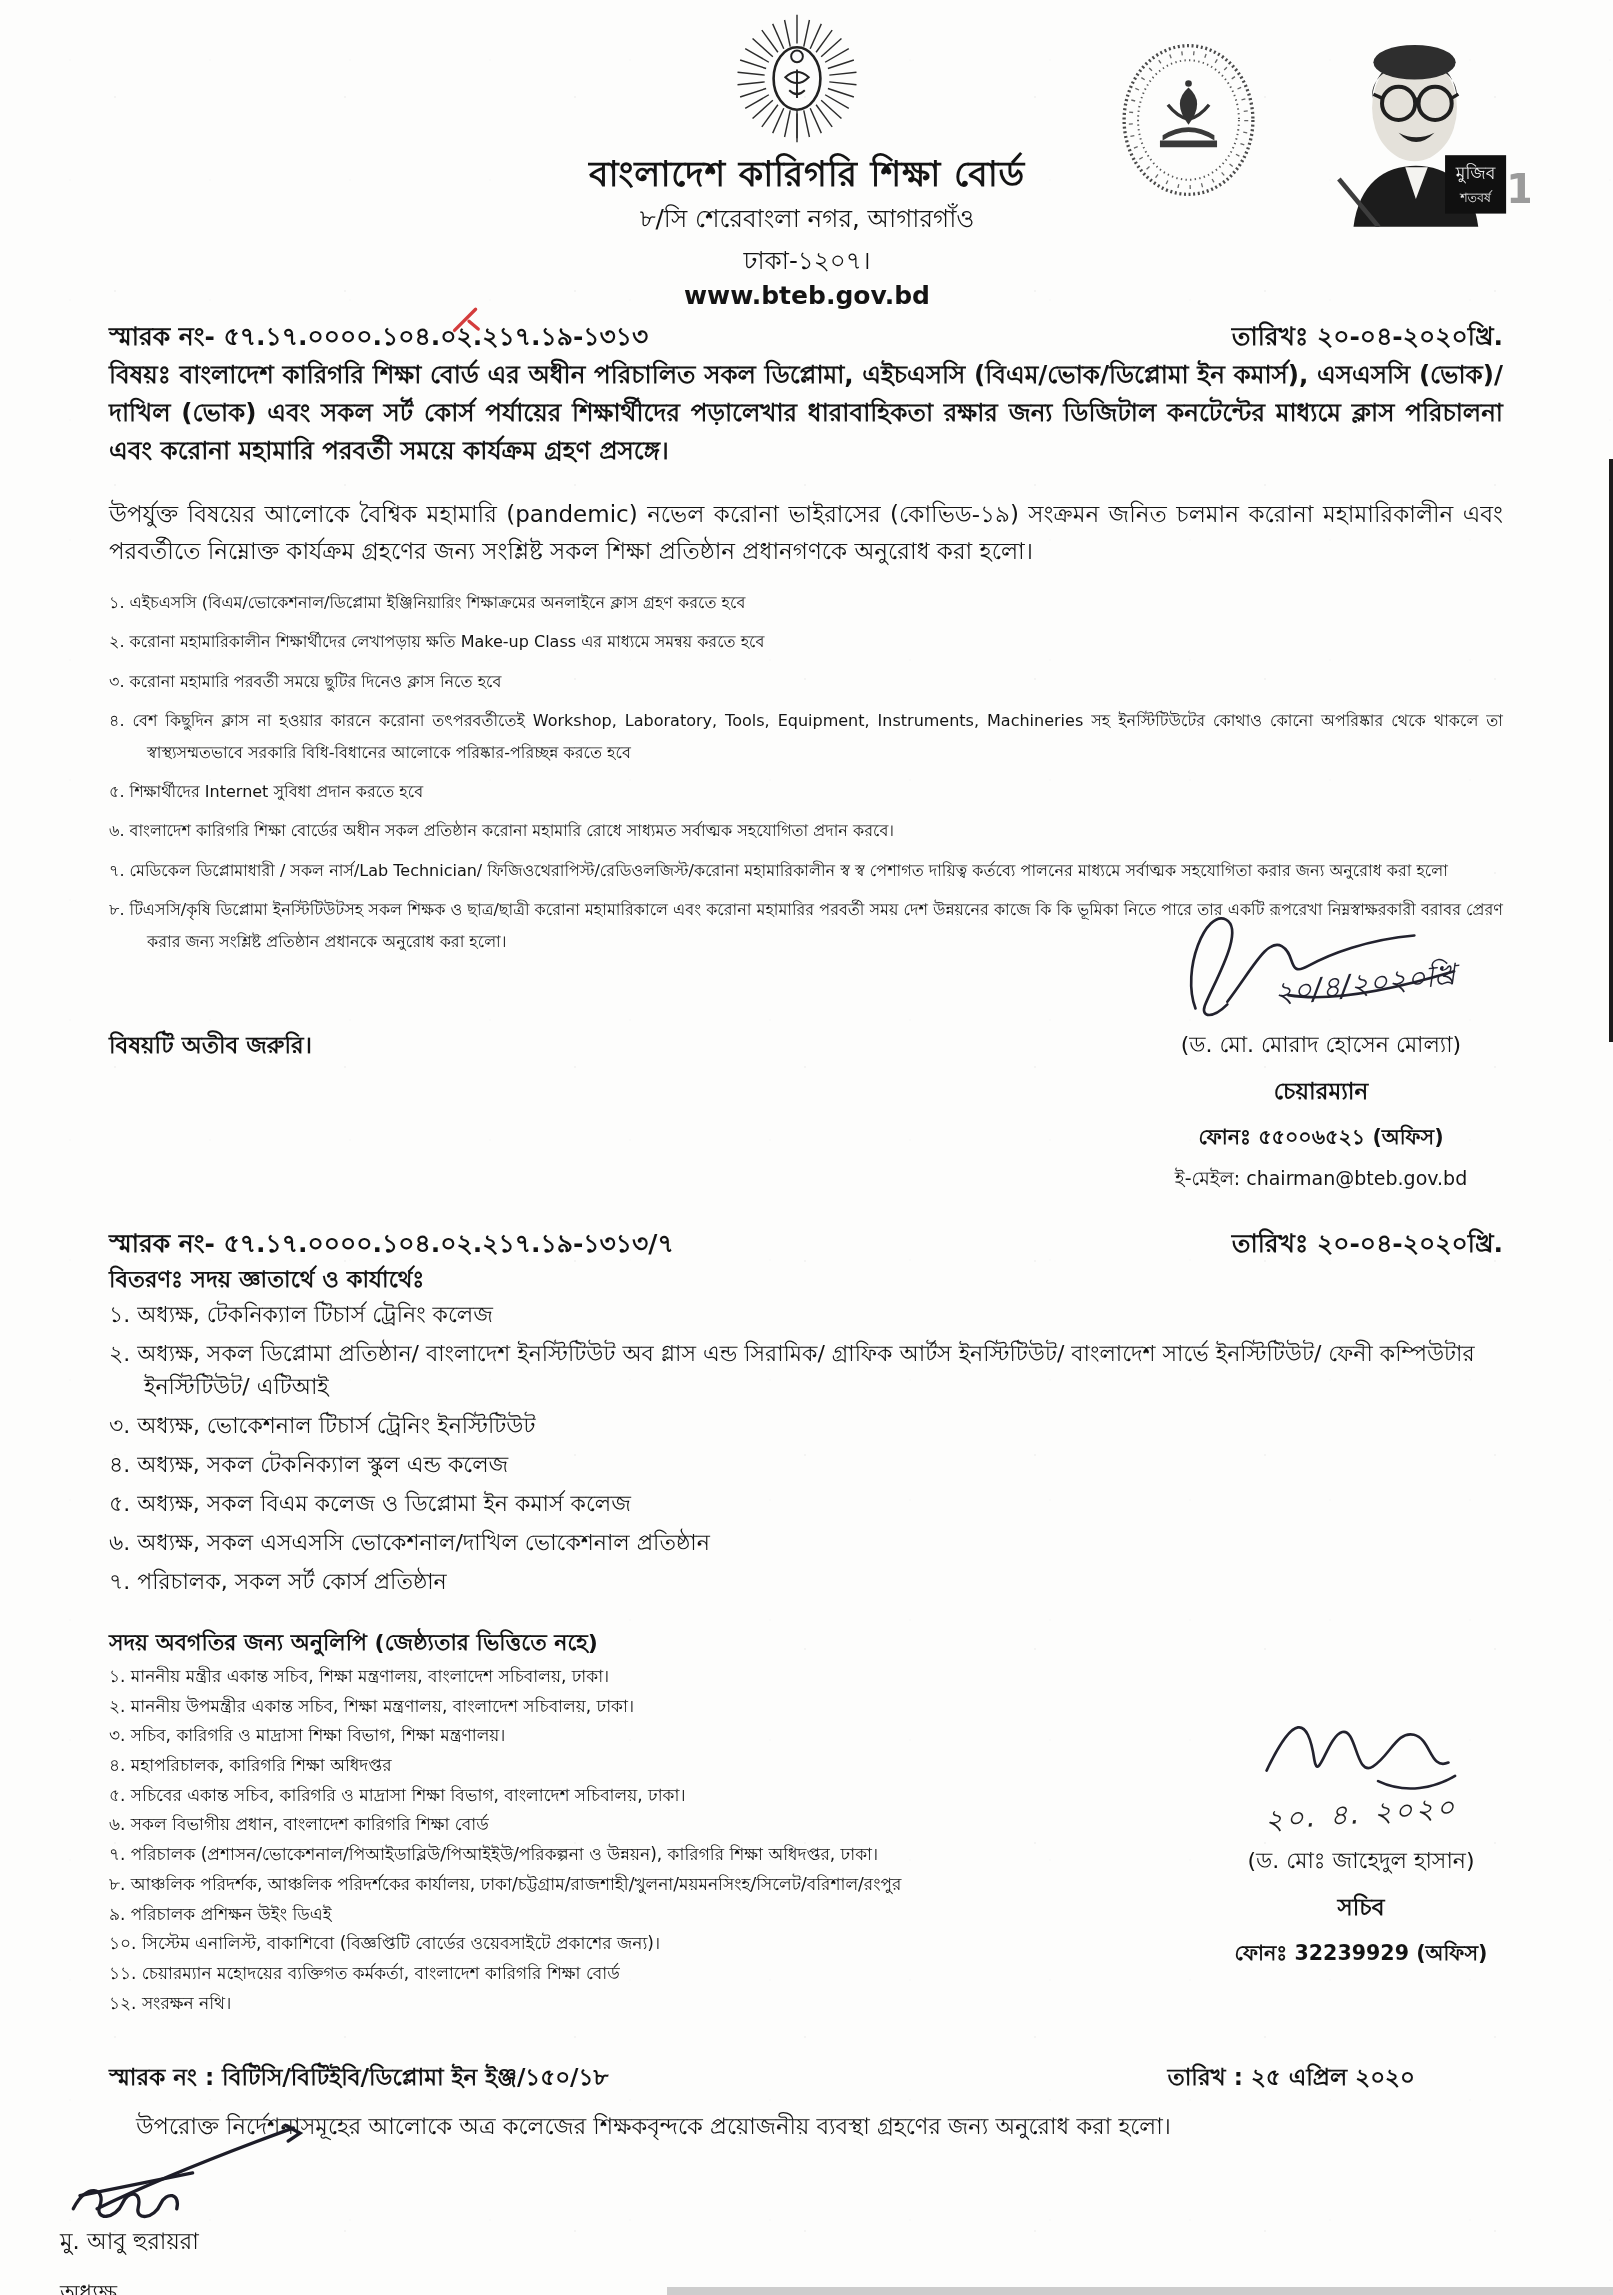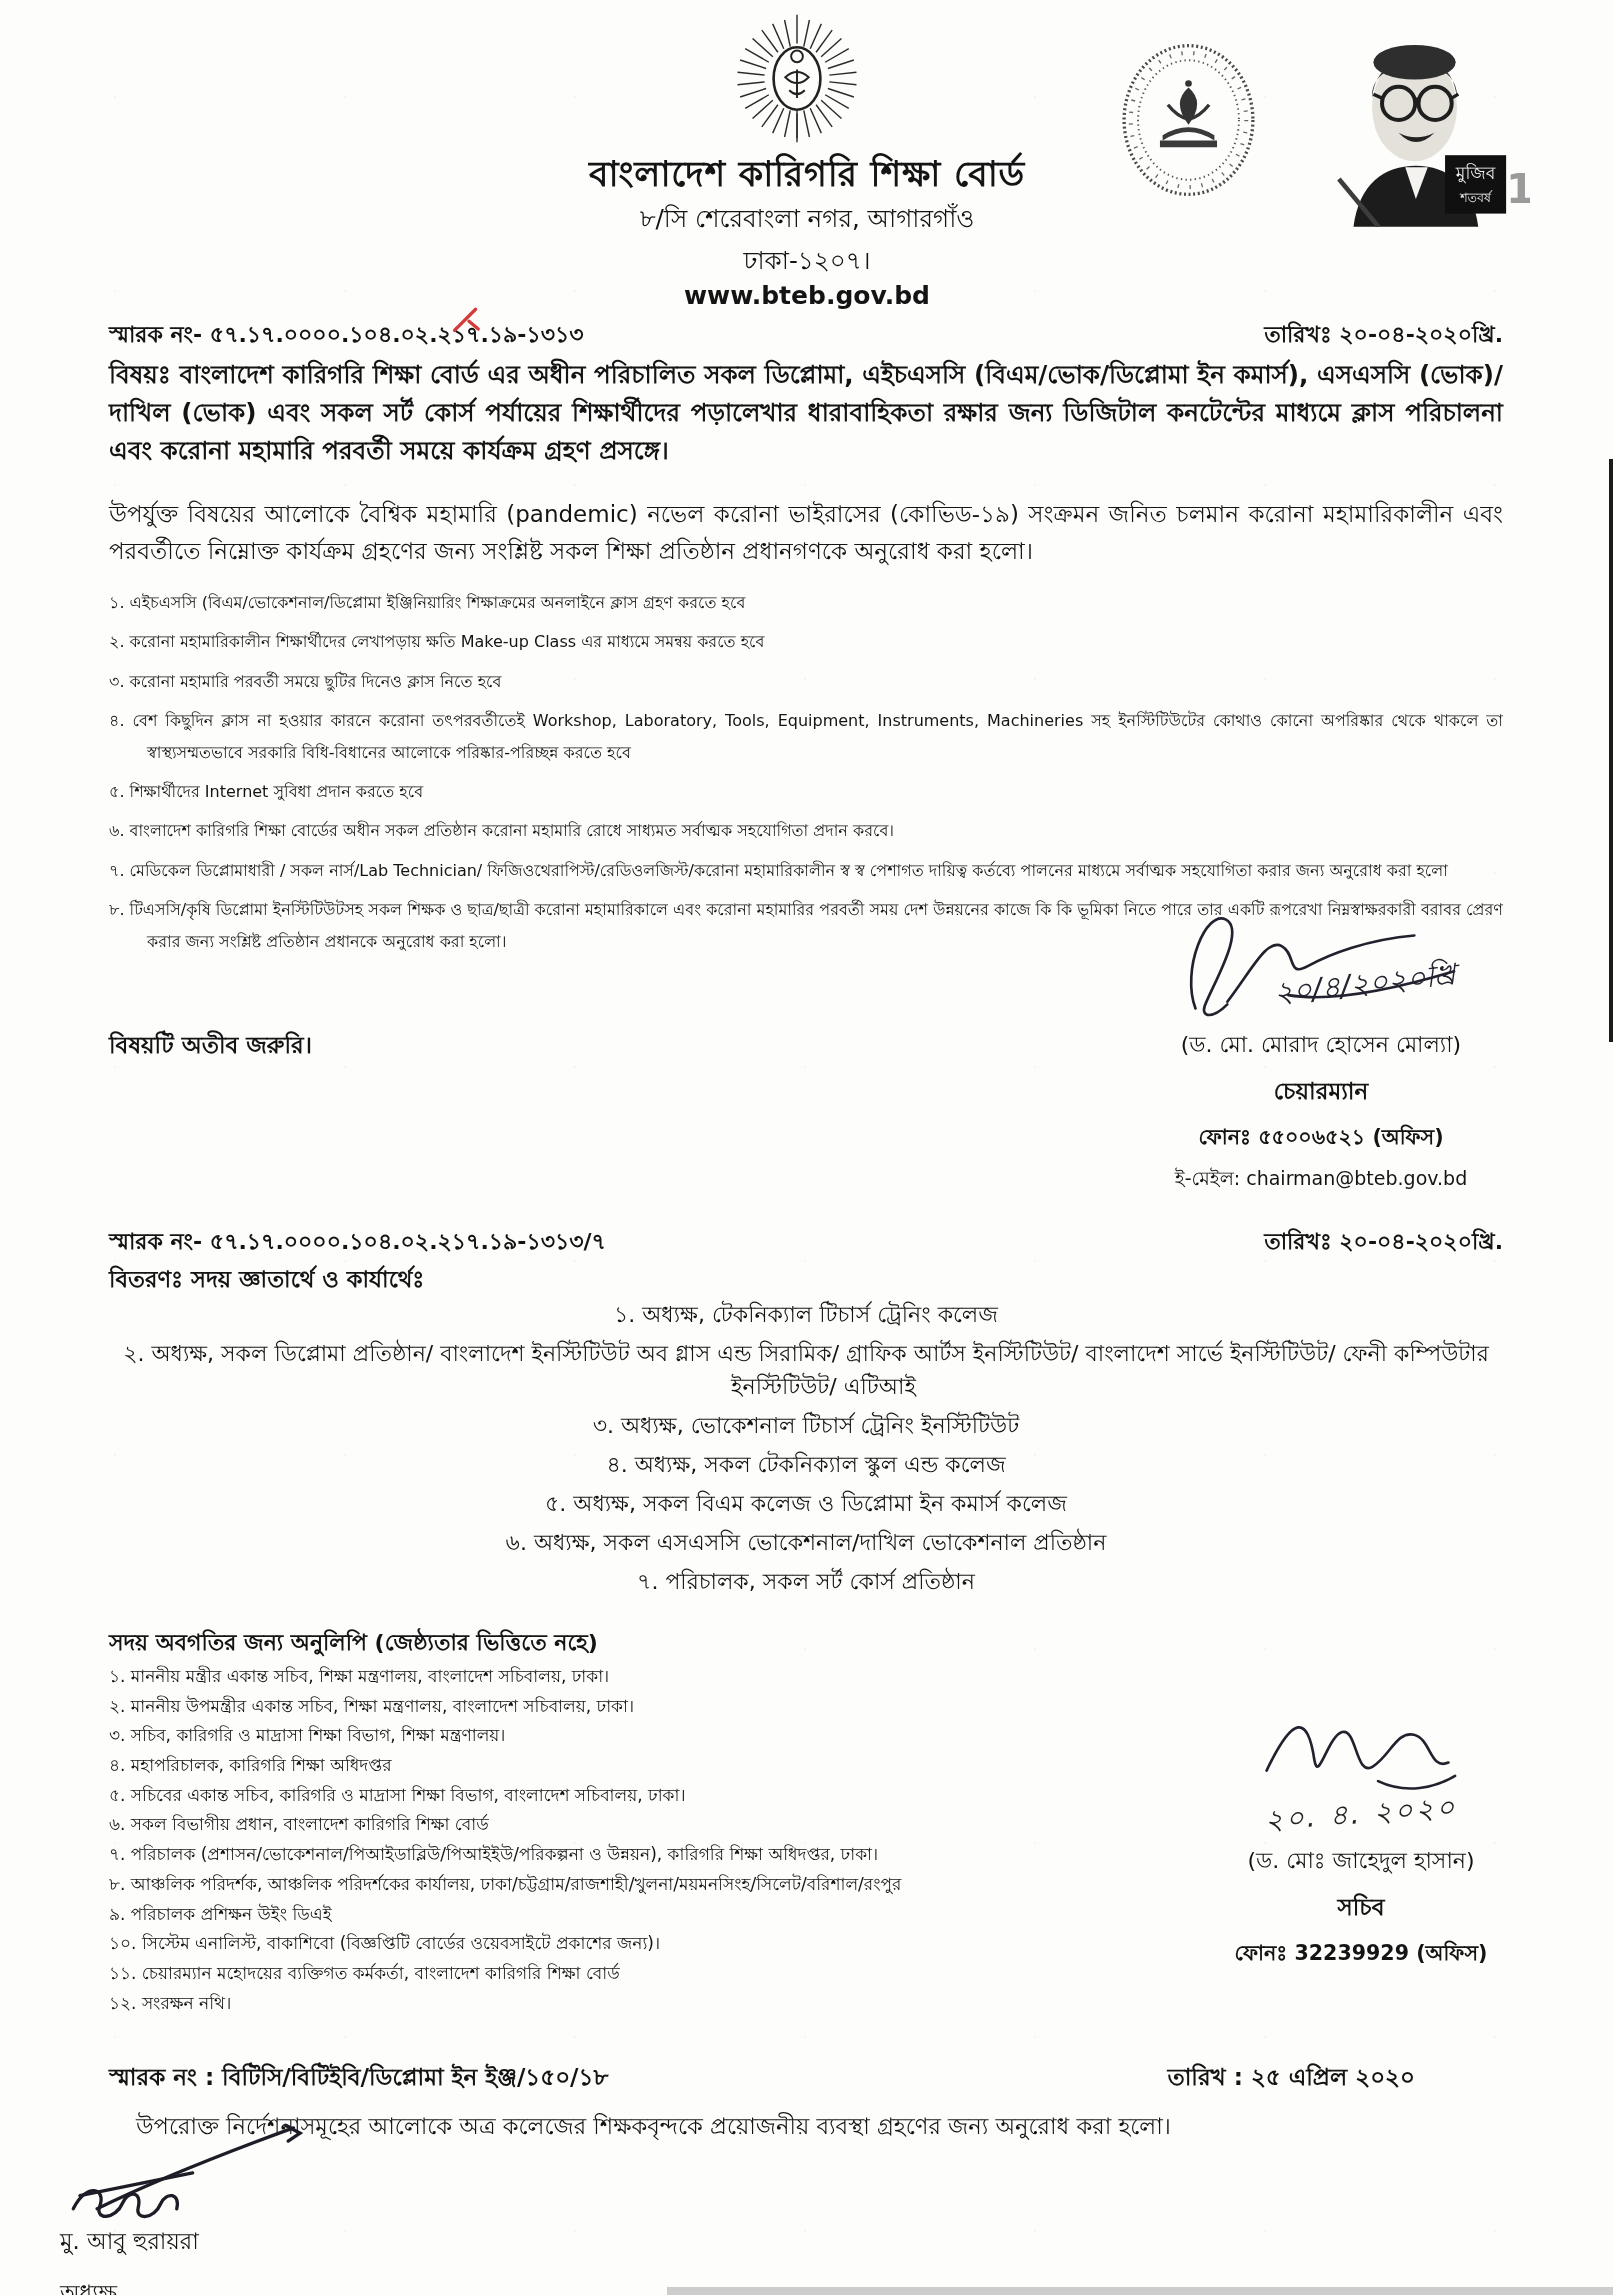--- a/index.html
+++ b/index.html
@@ -14,42 +14,42 @@
   }
   .abs { position:absolute; }
   .center { text-align:center; }
   .fullw { left:109px; right:111px; }
 
   .org-name { left:0; right:0; top:147px; font-size:35px; font-weight:bold; letter-spacing:0.7px; }
   .addr1 { left:0; right:0; top:200px; font-size:24.6px; }
   .addr2 { left:0; right:0; top:242px; font-size:24.6px; }
   .website { left:0; right:0; top:281px; font-size:25px; font-weight:bold; }
 
-  .memo-row { font-size:22px; font-weight:bold; }
+  .memo-row { font-size:25px; font-weight:bold; }
   .subject { top:356px; font-size:24.6px; font-weight:bold; line-height:1.55; text-align:justify; }
   .intro   { top:496px; font-size:23px; line-height:1.6; text-align:justify; }
 
   ol.directives { top:587px; margin:0; padding:0; list-style:none; font-size:16px; line-height:32px; }
   ol.directives li { margin:0 0 7.3px 0; padding-left:38px; text-indent:-38px; text-align:justify; }
 
   .urgent { top:1027px; left:109px; font-size:23px; font-weight:bold; }
 
   .sign-block { text-align:center; }
   .sign-block .sig-name  { font-size:22px; margin-top:4px; }
   .sign-block .sig-title { font-size:23px; font-weight:bold; margin-top:9.3px; }
   .sign-block .sig-phone { font-size:20.6px; font-weight:bold; margin-top:9.3px; }
   .sign-block .sig-email { font-size:19px; margin-top:8px; }
   .chairman-block { top:897px; left:1082px; width:478px; }
   .secretary-block { top:1696px; left:1175px; width:372px; }
   .hand-date { font-size:28px; font-style:italic; letter-spacing:2.7px; color:#222;
                transform:rotate(-4deg); margin-top:-4px; }
 
   .dist-head { top:1262px; left:109px; font-size:22.6px; font-weight:bold; }
   ul.plainlist { margin:0; padding:0; list-style:none; }
-  ul.dist { top:1298px; font-size:22px; line-height:33px;text-align:center; }
+  ul.dist { top:1298px; font-size:22px; line-height:33px; }
   ul.dist li { margin-bottom:6px; padding-left:35px; text-indent:-35px; }
   .cc-head { top:1625px; left:109px; font-size:22px; font-weight:bold; }
   ul.cc { top:1662px; font-size:17px; line-height:29px; }
   ul.cc li { margin-bottom:0.7px; padding-left:35px; text-indent:-35px; }
 
   .memo3-row { font-size:23px; font-weight:bold; }
   .forward { top:2109px; left:136px; right:173px; font-size:22.6px; }
 
   .principal-block { top:2121px; left:60px; width:597px; }
   .principal-block .p-name { font-size:22.6px; margin-top:2.7px; }

